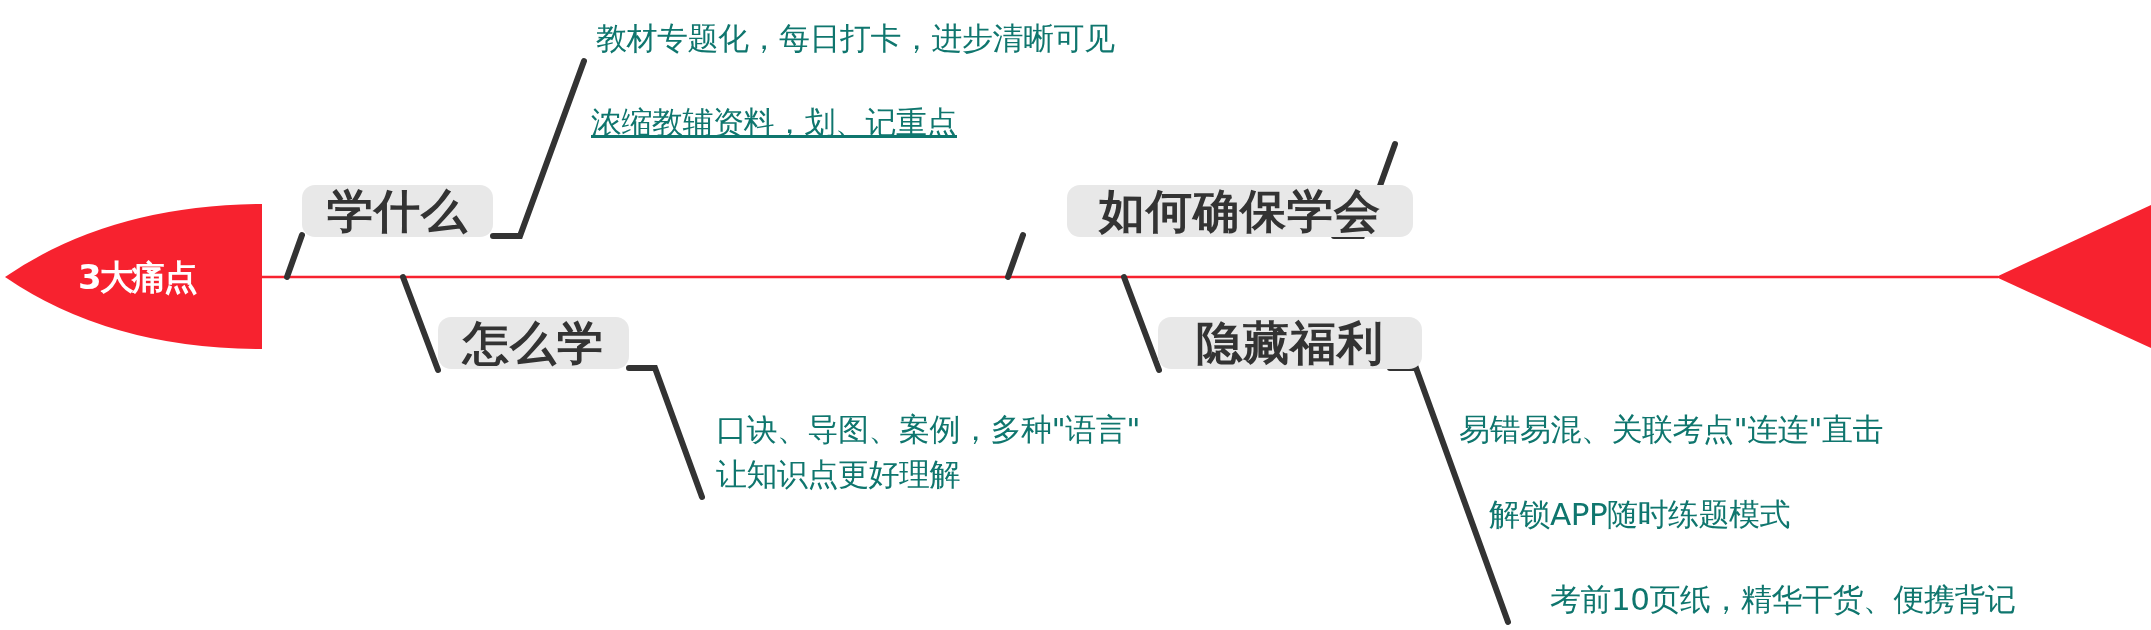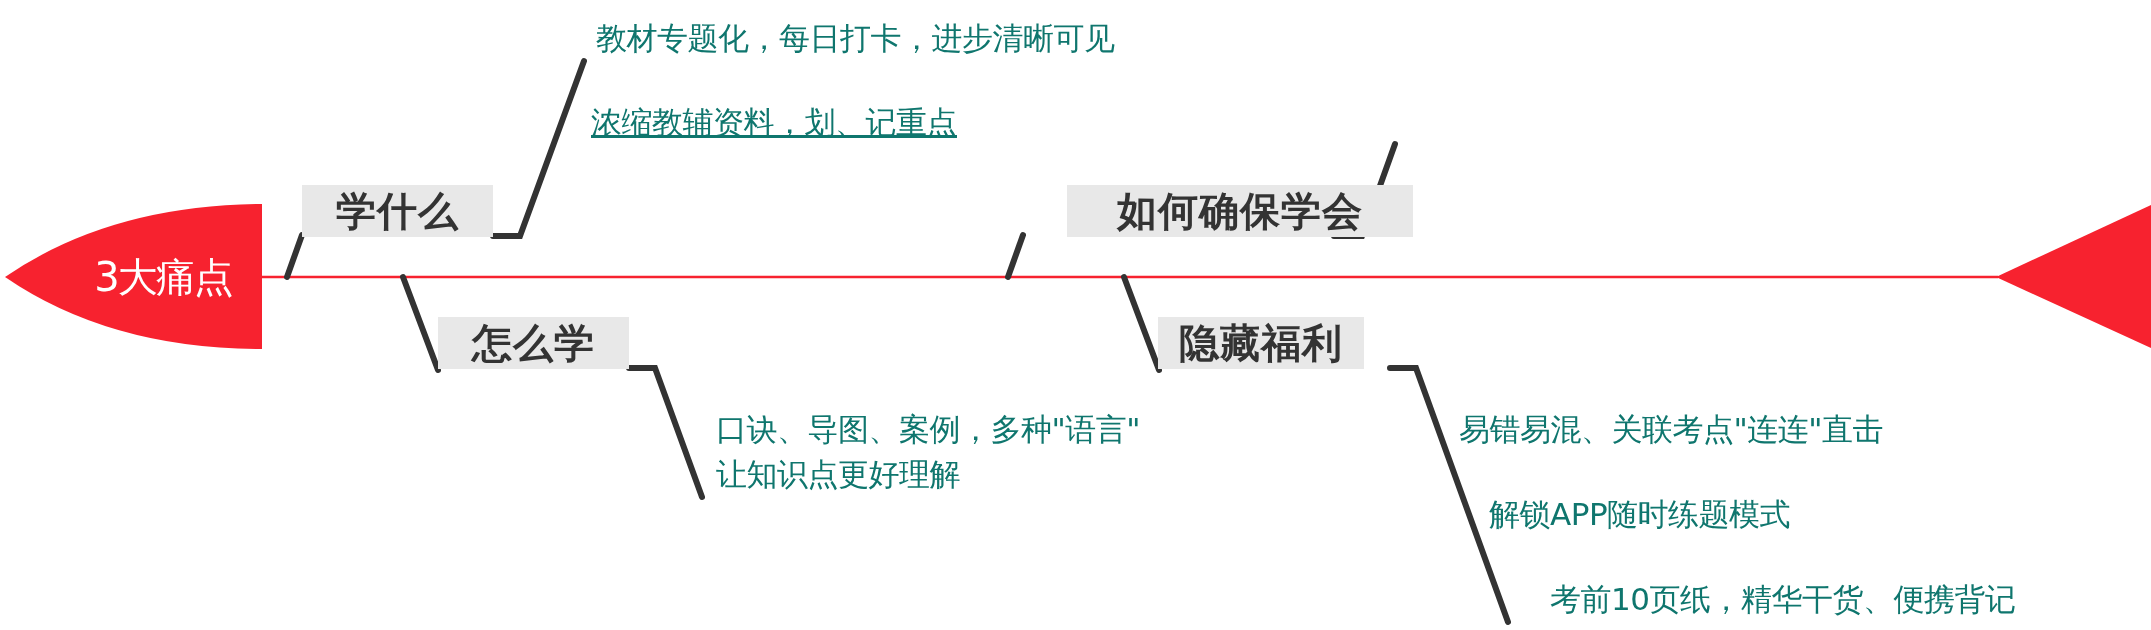--- a/index.html
+++ b/index.html
@@ -20,36 +20,37 @@
       width: 2151px;
       height: 630px;
     }
     .head-label {
       position: absolute;
       left: 78px;
       top: 250px;
       width: 170px;
       height: 54px;
       line-height: 54px;
-      text-align: center;
+      text-align: left;
       color: #ffffff;
-      font-weight: normal;
-      font-size: 40px;
+      font-weight: bold;
+      font-size: 34px;
       letter-spacing: -2px;
     }
     .cat-box {
       position: absolute;
       background: #e8e8e8;
       color: #333333;
       font-weight: bold;
-      font-size: 40px;
+      font-size: 46px;
       text-align: center;
       height: 52px;
       line-height: 52px;
       letter-spacing: 1px;
+      border-radius: 13px;
     }
     .leaf {
       position: absolute;
       color: #0f766e;
       font-size: 31px;
       line-height: 36px;
       white-space: nowrap;
       letter-spacing: -0.5px;
     }
   </style>
@@ -80,21 +81,21 @@
       <line x1="1124" y1="277" x2="1159" y2="370"></line>
       <polyline points="1390,368 1416,368 1508,622"></polyline>
     </g>
   </svg>
 
   <div class="head-label">3大痛点</div>
 
   <div class="cat-box" style="left:302px; top:185px; width:191px;">学什么</div>
   <div class="cat-box" style="left:438px; top:317px; width:191px;">怎么学</div>
   <div class="cat-box" style="left:1067px; top:185px; width:346px;">如何确保学会</div>
-  <div class="cat-box" style="left:1158px; top:317px; width:206px;">隐藏福利</div>
+  <div class="cat-box" style="left:1158px; top:317px; width:264px;">隐藏福利</div>
 
   <div class="leaf" style="left:596px; top:20px;">教材专题化，每日打卡，进步清晰可见</div>
   <div class="leaf" style="left:591px; top:104px;text-decoration:underline;">浓缩教辅资料，划、记重点</div>
 
   <div class="leaf" style="left:716px; top:411px;">口诀、导图、案例，多种"语言"</div>
   <div class="leaf" style="left:716px; top:456px;">让知识点更好理解</div>
 
 
   <div class="leaf" style="left:1459px; top:411px;">易错易混、关联考点"连连"直击</div>
   <div class="leaf" style="left:1489px; top:496px;">解锁APP随时练题模式</div>

